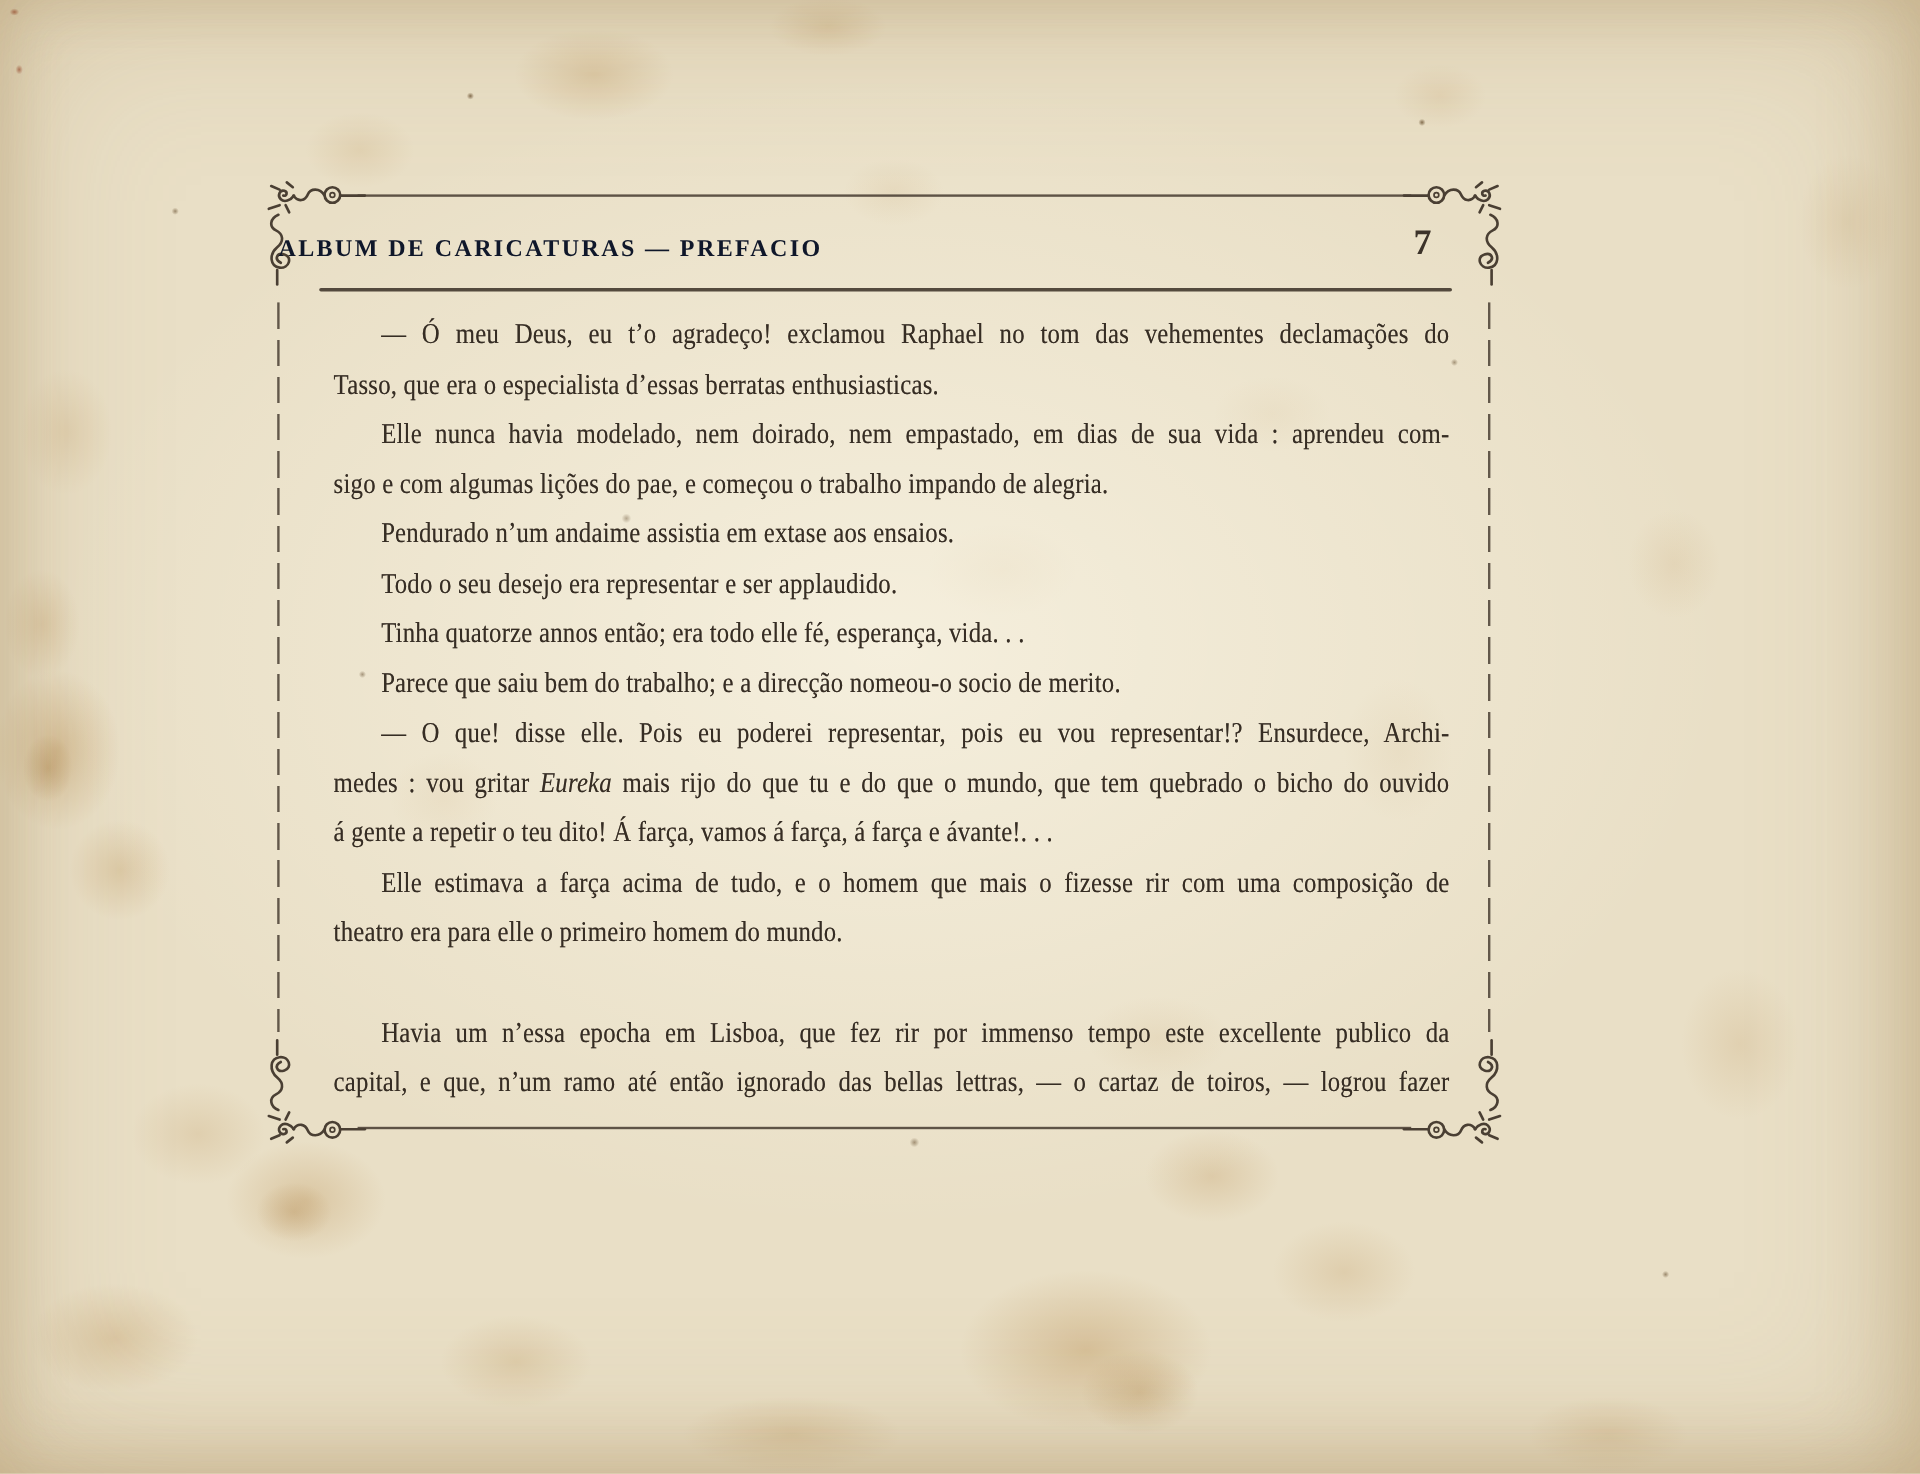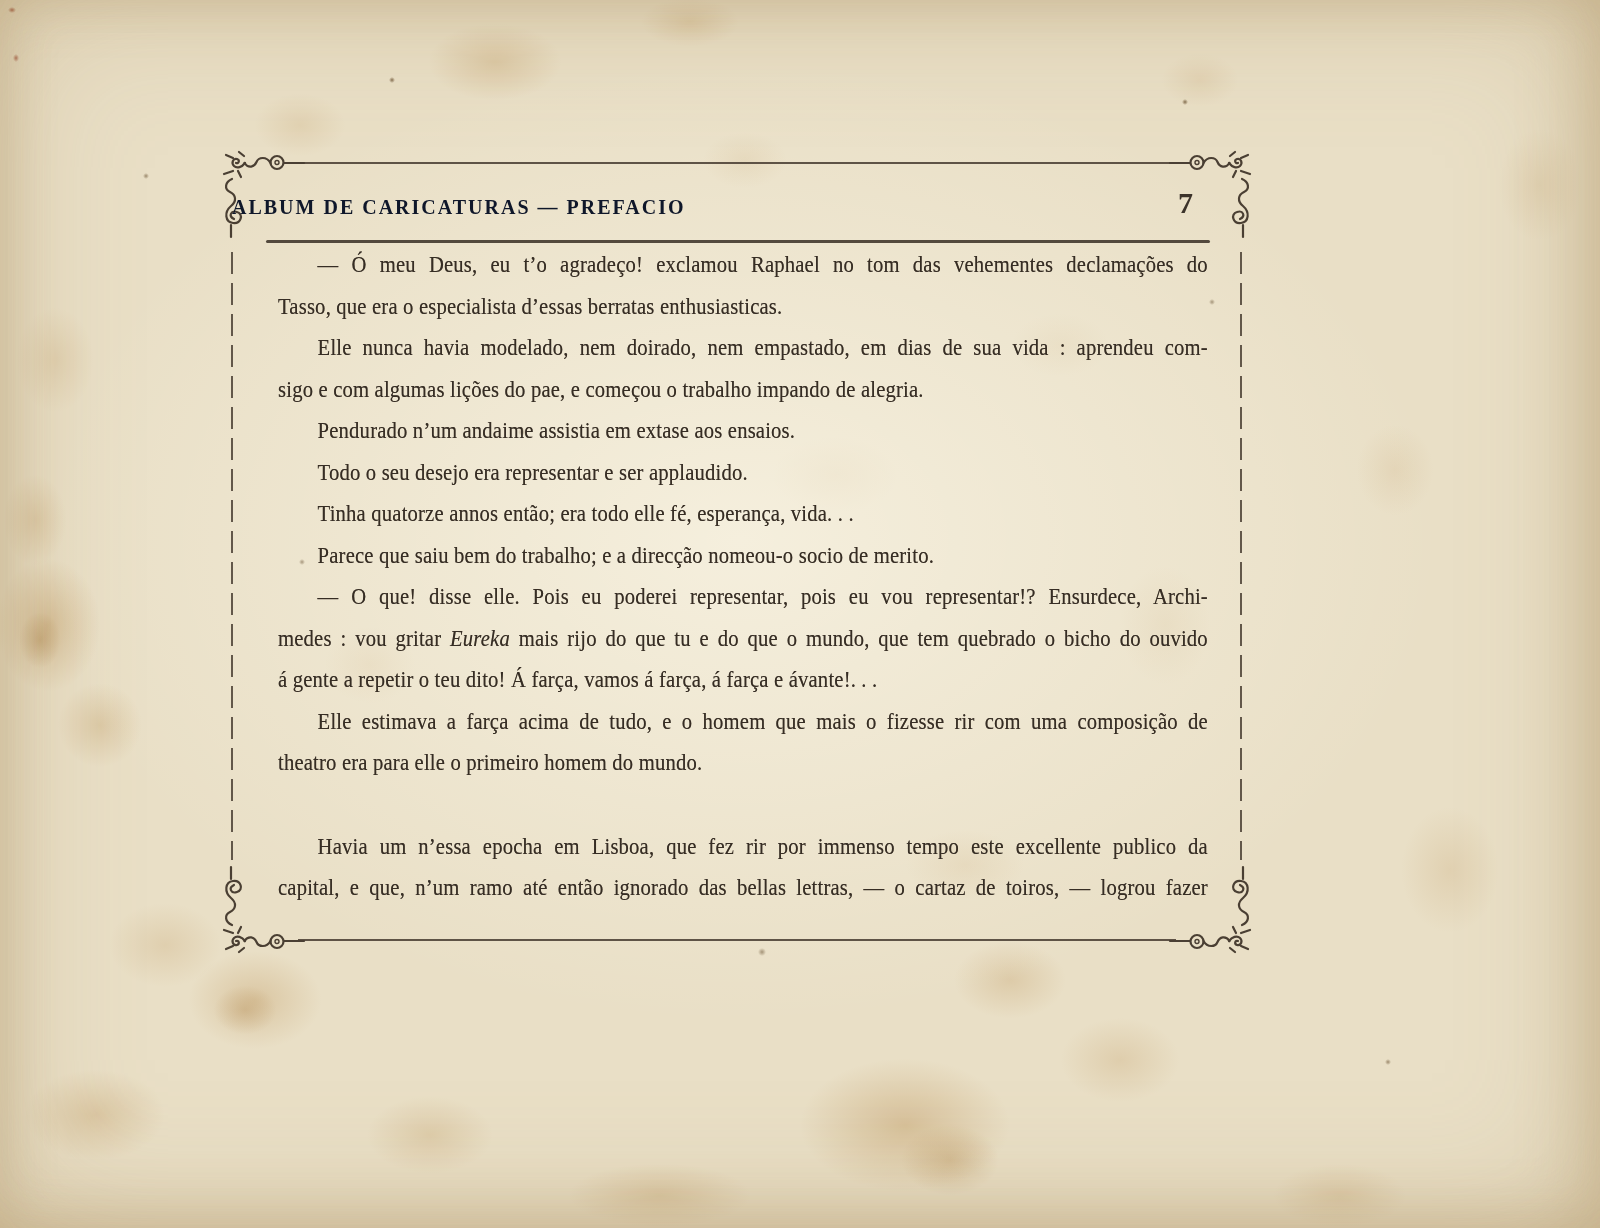--- a/index.html
+++ b/index.html
@@ -85,21 +85,21 @@
   .page-number {
     position:absolute; left:1178px; top:186px;
     font-size:30px; font-weight:700; color:#3c332a;
   }
   .header-rule {
     position:absolute; left:266px; top:240px; width:944px; height:3px;
     background:#43392d; border-radius:2px; opacity:0.9;
   }
 
   
-  .text-body { position:absolute; left:278px; top:244px; width:930px; }
+  .text-body { position:absolute; left:278px; top:259px; width:930px; }
   .textline {
     width:1080px;
     transform:scaleX(0.861); transform-origin:0 0;
     font-size:24px; line-height:41.5px;
     letter-spacing:0.2px;
     text-shadow:0 0 0.5px rgba(54,45,36,0.55);
   }
   .textline.justify { text-align:justify; text-align-last:justify; }
   .textline.indent  { text-indent:46px; }
   .textline.spaced  { margin-top:42px; }

